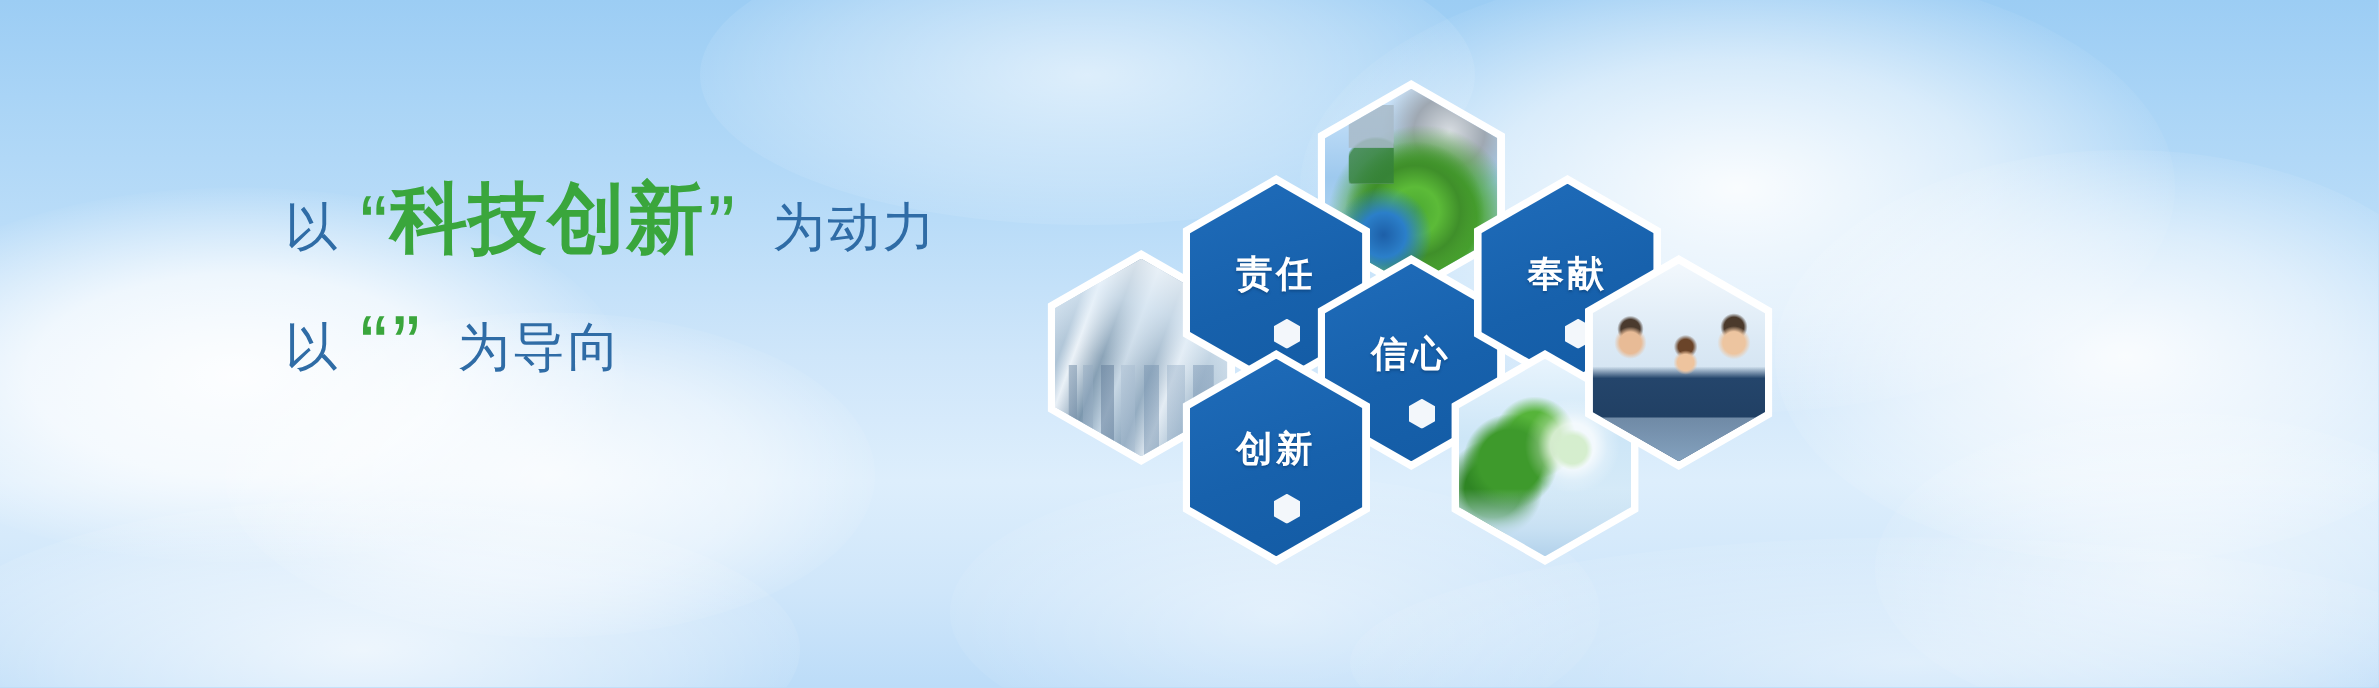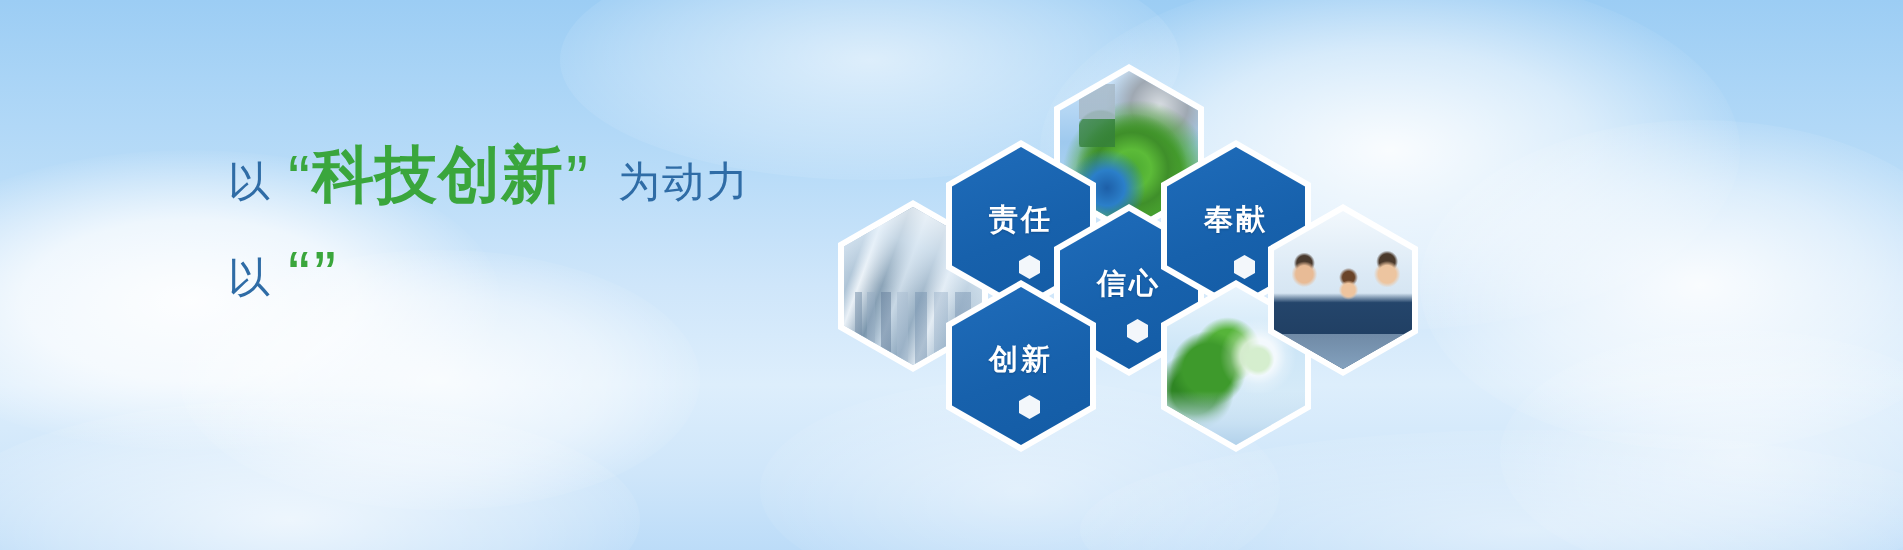--- a/index.html
+++ b/index.html
@@ -194,21 +194,21 @@
     content:""; position:absolute; left:0; bottom:0; width:100%; height:22%;
     background:linear-gradient(180deg, rgba(190,212,232,.5), rgba(150,180,208,.85));
   }
 
   
   #hex-city   { left:22px;  top:148px; }
   #hex-globe  { left:238px; top:12px;  }
   #hex-resp   { left:130px; top:88px;  }
   #hex-conf   { left:238px; top:152px; }
   #hex-inno   { left:130px; top:228px; }
-  #hex-devo   { left:345px; top:88px;text-align:center;  }
+  #hex-devo   { left:363px; top:88px;text-align:center;  }
   #hex-green  { left:345px; top:228px; }
   #hex-people { left:452px; top:152px; }
 </style>
 </head>
 <body>
 
 <div id="banner">
 
   <div class="cloud c1"></div>
   <div class="cloud c2"></div>
@@ -227,20 +227,21 @@
       <span class="s-quote">“</span>
       <span class="s-em">科技创新</span>
       <span class="s-quote">”</span>
       <span class="s-plain s-tail">为动力</span>
     </div>
 
     <div class="slogan-line">
       <span class="s-plain s-lead">以</span>
       <span class="s-quote">“</span>
       <span class="s-quote">”</span>
+      <span class="s-plain s-tail">为导向</span>
     </div>
 
   </div>
 
   <div id="cluster">
 
     <div class="hex" id="hex-city">
       <div class="hex-inner">
         <div class="ph-city"></div>
       </div>

